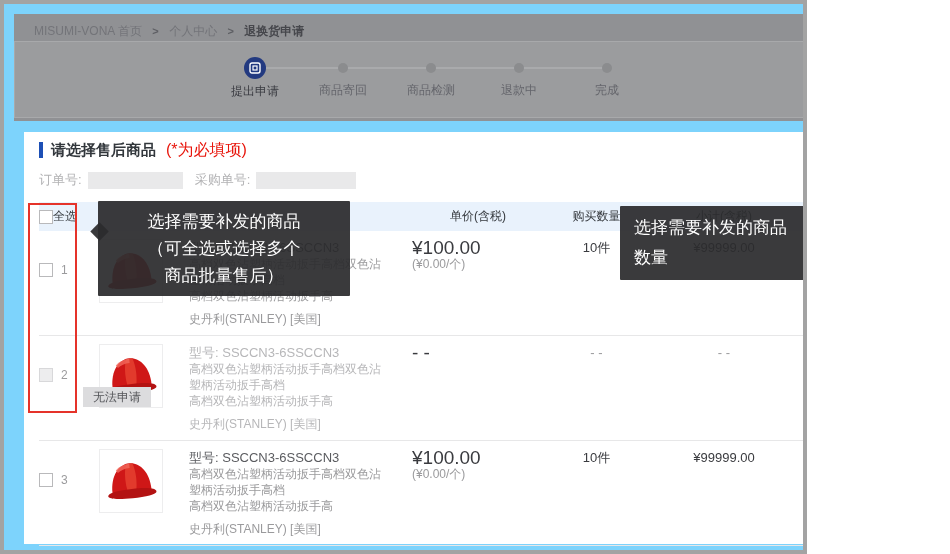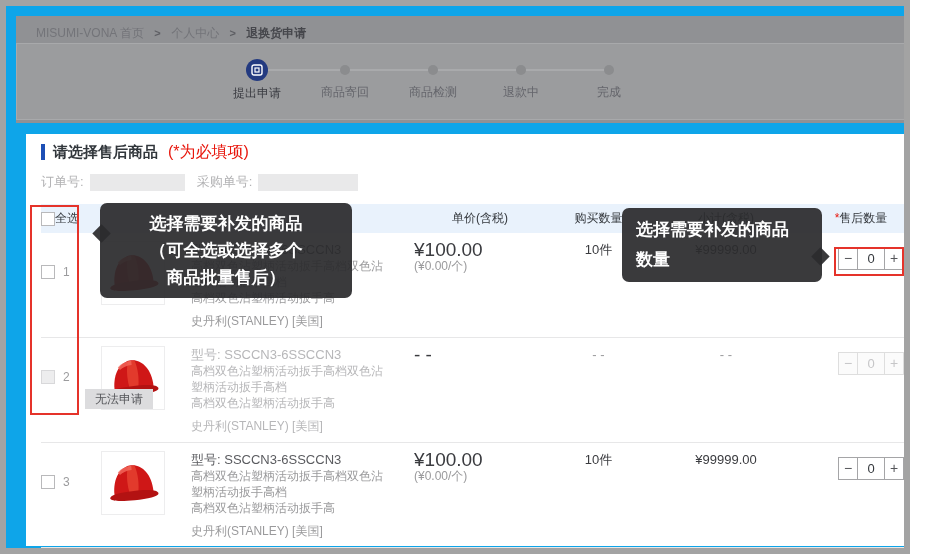--- a/index.html
+++ b/index.html
@@ -1,17 +1,17 @@
 <!DOCTYPE html>
 <html><head>
 <meta charset="utf-8">
 <style>
   * { margin:0; padding:0; box-sizing:border-box; }
   body { font-family:"Liberation Sans","DejaVu Sans",sans-serif; background:#fff; }
-  .frame { position:relative; width:910px; height:554px; background:#0ea5e9; border:6px solid #a3a3a3; overflow:hidden; }
+  .frame { position:relative; width:807px; height:554px; background:#7dd3fc; border:4px solid #a3a3a3; overflow:hidden; }
 
   
   .dim { position:absolute; left:10px; top:10px; width:928px; height:107px; background:#909194; }
   .crumbs { position:absolute; left:20px; top:9px; font-size:12px; color:#737479; }
   .crumbs .sep { margin:0 7px; font-weight:bold; color:#5e5f64; font-size:11px; }
   .crumbs .last { color:#46474c; font-weight:bold; }
   .ppanel { position:absolute; left:0; top:27px; width:906px; height:77px; background:#9b9c9e; border:1px solid #a8a9ab; }
   .steps { position:absolute; left:196px; top:14px; display:flex; }
   .sline { position:absolute; left:44px; right:44px; top:11px; height:2px; background:#a9aaac; }
   .step { width:88px; text-align:center; position:relative; }
@@ -60,21 +60,21 @@
   .stepper { display:inline-flex; }
   .st-btn { width:20px; height:23px; border:1px solid #a5a5a7; background:#fff; color:#55565a; font-size:14px; line-height:21px; text-align:center; }
   .st-val { width:26px; height:23px; border-top:1px solid #a5a5a7; border-bottom:1px solid #a5a5a7; background:#fff; color:#34383d; font-size:13px; line-height:21px; text-align:center; }
   .stepper.dis .st-btn { border-color:#dedede; color:#c6c6c8; background:#fbfbfb; }
   .stepper.dis .st-val { border-color:#dedede; color:#c6c6c8; background:#fbfbfb; }
 
   
   .hl { position:absolute; border:2px solid #e5332a; z-index:5; pointer-events:none; }
   .hl-col { left:24px; top:199px; width:49px; height:210px; }
   .hl-step { left:828px; top:241px; width:70px; height:29px; }
-  .tip { position:absolute; background:rgba(43,43,45,0.93); color:#fff; font-weight:bold; font-size:17px; z-index:6; border-radius:7px; }
+  .tip { position:absolute; background:rgba(43,43,45,0.93); color:#fff; font-weight:normal; font-size:17px; z-index:6; border-radius:1px; }
   .tip .tail { position:absolute; width:13px; height:13px; background:rgba(43,43,45,0.93); transform:rotate(45deg); }
   .tip1 { left:94px; top:197px; width:252px; padding:7px 6px; text-align:center; line-height:27px; }
   .tip1 .tail { left:-5px; top:24px; }
   .tip2 { left:616px; top:202px; width:200px; padding:7px 14px; line-height:30px; }
   .tip2 .tail { right:-5px; top:42px; }
 
   .helmet { transform:rotate(-6deg); }
 </style>
 </head>
 <body>

